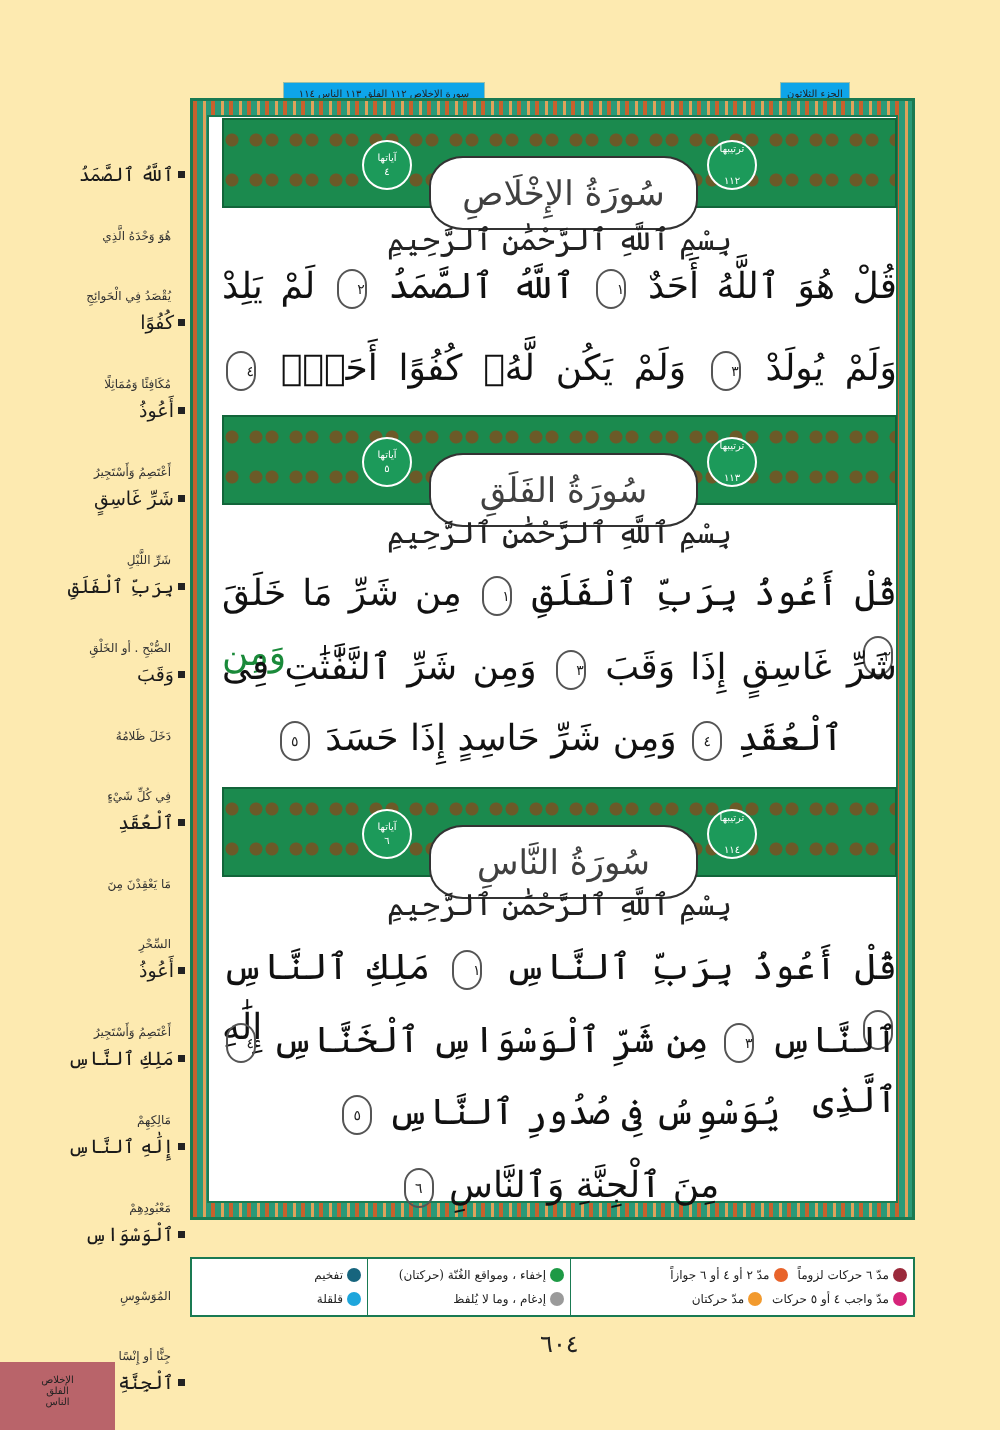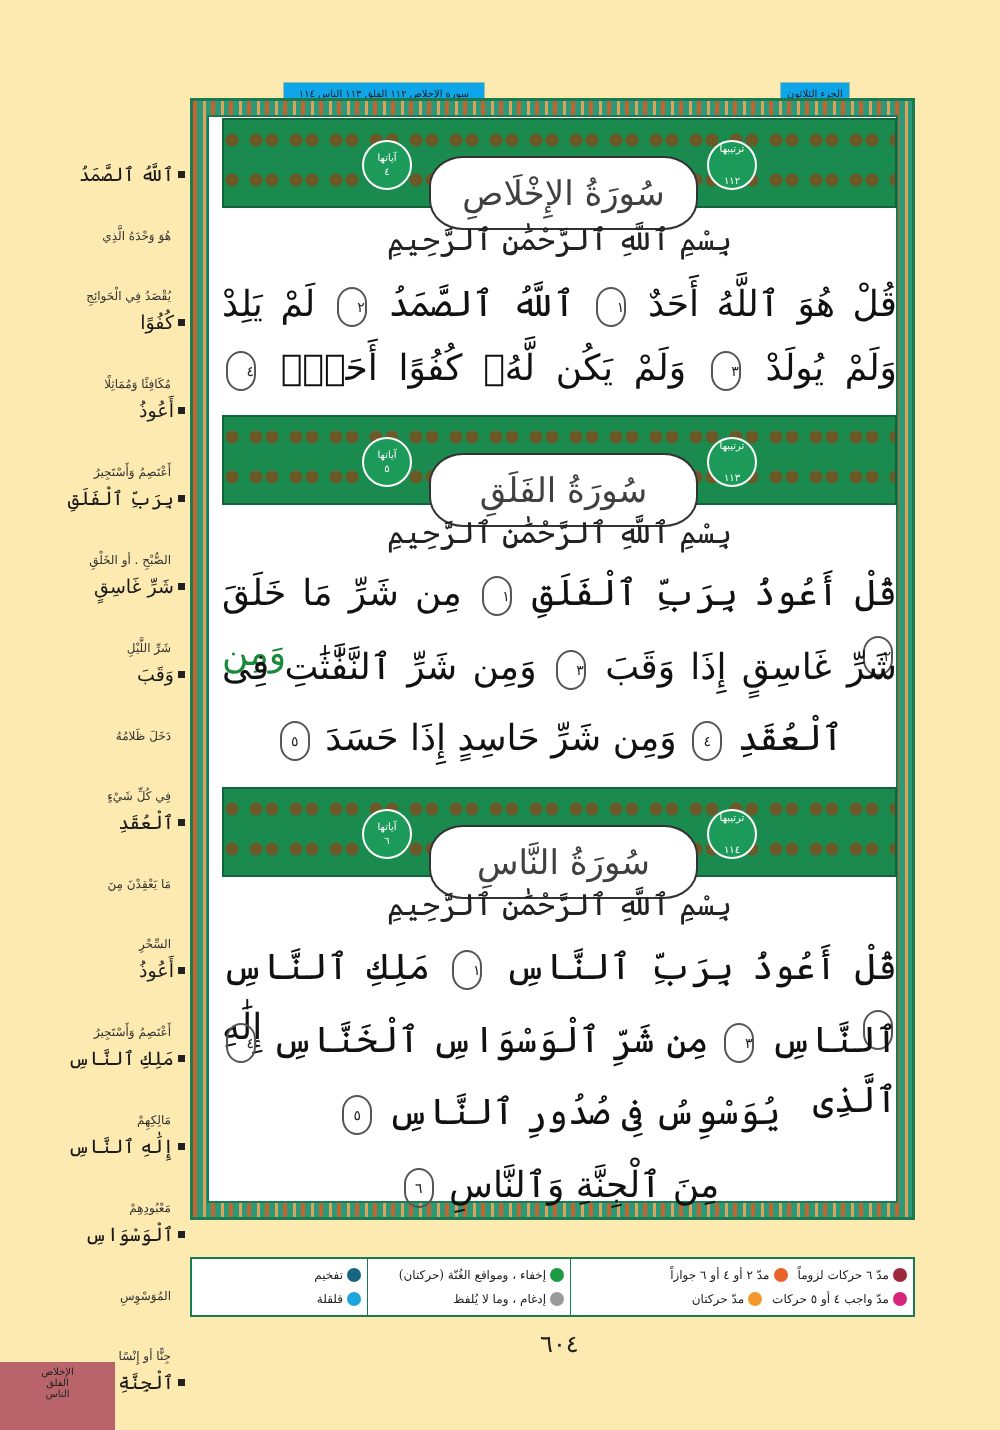--- a/index.html
+++ b/index.html
@@ -29,21 +29,21 @@
   .verse-line{position:absolute;left:222px;width:675px;text-align:justify;text-align-last:justify;font-size:36px;color:#111;line-height:60px;font-family:"DejaVu Serif",serif;direction:rtl;}
   .verse-line.center{text-align:center;text-align-last:center;}
   .ayah{display:inline-block;width:26px;height:36px;border:2px solid #555;border-radius:50% 50% 50% 50%/40% 40% 40% 40%;font-size:14px;line-height:36px;text-align:center;vertical-align:middle;color:#222;margin:0 4px;}
   .legend{position:absolute;left:190px;top:1257px;width:725px;height:60px;background:#fff;border:2px solid #1a7a52;box-sizing:border-box;display:flex;direction:rtl;font-size:12px;color:#222;font-family:"DejaVu Serif",serif;}
   .legend-col{border-left:1px solid #1a7a52;padding:4px 6px;display:flex;flex-direction:column;justify-content:space-around;}
   .legend-col:last-child{border-left:none;}
   .legend-row{display:flex;gap:10px;align-items:center;}
   .legend-item{display:flex;align-items:center;gap:4px;}
   .dot{width:14px;height:14px;border-radius:50%;display:inline-block;}
   .page-number{position:absolute;left:540px;top:1330px;font-size:24px;color:#222;font-weight:normal;font-family:"DejaVu Serif",serif;}
-  .thumb-tab{position:absolute;left:0;top:1362px;width:115px;height:68px;background:#b9646a;color:#222;font-size:10px;text-align:center;padding-top:4px;box-sizing:border-box;line-height:11px;font-family:"DejaVu Serif",serif;direction:rtl;}.green{color:#1a8a3a}
+  .thumb-tab{position:absolute;left:0;top:1362px;width:115px;height:68px;background:#b9646a;color:#222;font-size:10px;text-align:center;padding-top:12px;box-sizing:border-box;line-height:11px;font-family:"DejaVu Serif",serif;direction:rtl;}.green{color:#1a8a3a}
 </style>
 </head>
 <body>
 
 <div class="tab tab-surahs">سورة الإخلاص ١١٢ الفلق ١١٣ الناس ١١٤</div>
 <div class="tab tab-juz">الجزء الثلاثون</div>
 
 <div class="frame">
     <div class="frame-inner"></div>
   </div>
@@ -67,30 +67,30 @@
   <div class="note">
       <div class="note-word">
         <span class="bullet"></span>
         <span>أَعُوذُ</span>
       </div>
       <div class="note-gloss">أَعْتَصِمُ وَأَسْتَجِيرُ</div>
     </div>
   <div class="note">
       <div class="note-word">
         <span class="bullet"></span>
+        <span>شَرِّ غَاسِقٍ</span>
+      </div>
+      <div class="note-gloss">شَرِّ اللَّيْلِ</div>
+    </div>
+  <div class="note">
+      <div class="note-word">
+        <span class="bullet"></span>
         <span>بِرَبِّ ٱلْفَلَقِ</span>
       </div>
       <div class="note-gloss">الصُّبْحِ . أو الخَلْقِ</div>
-    </div>
-  <div class="note">
-      <div class="note-word">
-        <span class="bullet"></span>
-        <span>شَرِّ غَاسِقٍ</span>
-      </div>
-      <div class="note-gloss">شَرِّ اللَّيْلِ</div>
     </div>
   <div class="note">
       <div class="note-word">
         <span class="bullet"></span>
         <span>وَقَبَ</span>
       </div>
       <div class="note-gloss">دَخَلَ ظَلامُهُ</div>
       <div class="note-gloss">فِي كُلِّ شَيْءٍ</div>
     </div>
   <div class="note">
@@ -144,21 +144,21 @@
       <span>ترتيبها</span>
       <span>١١٢</span>
     </div>
   <div class="cartouche">سُورَةُ الإِخْلَاصِ</div>
   <div class="medal left">
       <span>آياتها</span>
       <span>٤</span>
     </div>
 </div>
 <div class="basmala" style="top:222px">بِسْمِ ٱللَّهِ ٱلرَّحْمَٰنِ ٱلرَّحِيمِ</div>
-<div class="verse-line" style="top:274px">
+<div class="verse-line" style="top:256px">
   <span>قُلْ هُوَ ٱللَّهُ أَحَدٌ</span> <span class="ayah">١</span> <span>ٱللَّهُ ٱلصَّمَدُ</span> <span class="ayah">٢</span> <span>لَمْ يَلِدْ</span>
 </div>
 <div class="verse-line" style="top:338px">
   <span>وَلَمْ يُولَدْ</span> <span class="ayah">٣</span> <span>وَلَمْ يَكُن لَّهُۥ كُفُوًا أَحَدٌۢ</span> <span class="ayah">٤</span>
 </div>
 
 <div class="header" style="top:415px">
   <div class="medal right">
       <span>ترتيبها</span>
       <span>١١٣</span>

